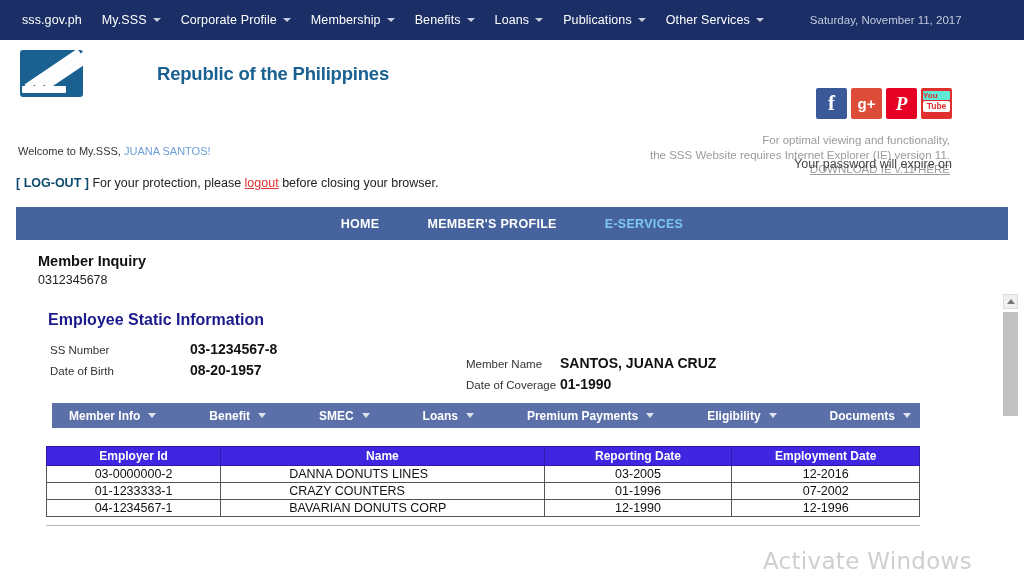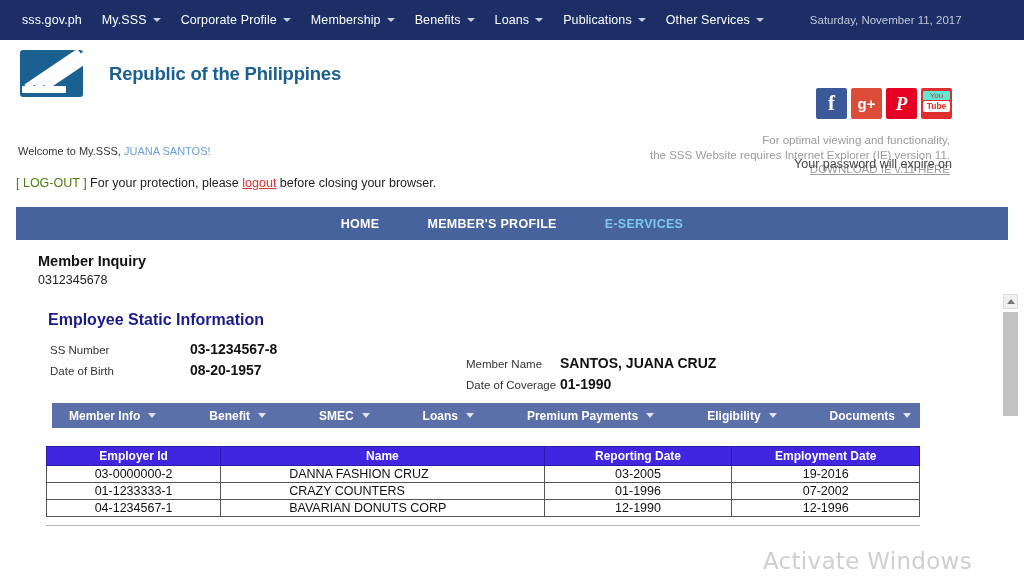--- a/index.html
+++ b/index.html
@@ -51,20 +51,21 @@
     position:relative;
     height:105px;
     background:#ffffff;
     border-bottom:0;
   }
   .logo-wrap {
     position:absolute;
     left:20px; top:10px;
     display:flex;
     align-items:center;
+    gap:48px;
   }
   .logo-mark {
     width:63px; height:47px;
     background:#1a6091;
     border-radius:3px;
     position:relative;
     overflow:hidden;
     flex:none;
   }
   .logo-mark .stripe {
@@ -107,22 +108,22 @@
     display:flex; align-items:center; justify-content:center;
     color:#fff; font-weight:bold;
     cursor:pointer;
     border-radius:2px;
   }
   .sicon.fb { background:#3b5998; font-size:21px; font-family:"Liberation Serif", serif; }
   .sicon.gp { background:#dd4b39; font-size:15px; }
   .sicon.pin{ background:#e60023; font-size:19px; font-family:"Liberation Serif", serif; font-style:italic;}
   .sicon.yt { background:#e02f2f; display:block; padding:3px 2px; }
   .yt-top {
-    background:#5eead4; color:#e02f2f; font-size:8px; text-align:center;
-    line-height:9px; font-weight:normal; border-radius:1px;
+    background:#5eead4; color:#e02f2f; font-size:8px; text-align:left;
+    line-height:9px; font-weight:bold; border-radius:1px;
   }
   .yt-bot {
     background:#fff; color:#e02f2f; font-size:8.5px; text-align:center;
     line-height:11px; font-weight:bold; margin-top:1px; border-radius:2px;
   }
 
   .ie-note {
     position:absolute;
     right:74px; top:93px;
     text-align:right;
@@ -140,21 +141,21 @@
   }
   .welcome-line {
     position:absolute; left:18px; top:0;
     font-size:11px; color:#333;
   }
   .welcome-name { color:#6c9fd6; }
   .logout-line {
     position:absolute; left:16px; top:31px;
     font-size:12.5px; color:#222;
   }
-  .logout-tag { color:#4d7c0f; font-weight:normal; }
+  .logout-tag { color:#0c4a6e; font-weight:bold; }
   .logout-link { color:#e03030; text-decoration:underline; cursor:pointer; }
   .pwd-expire {
     position:absolute; right:72px; top:12px;
     font-size:12.5px; color:#444;
   }
 
   
   .mainnav {
     background:#46639e;
     height:33px;
@@ -475,23 +476,23 @@
         <tr id="tbl-head">
             <th>Employer Id</th>
             <th>Name</th>
             <th>Reporting Date</th>
             <th>Employment Date</th>
           </tr>
       </thead>
       <tbody id="tbl-body">
           <tr>
             <td>03-0000000-2</td>
-            <td class="name">DANNA FASHION CRUZ</td>
+            <td class="name">DANNA DONUTS LINES</td>
             <td>03-2005</td>
-            <td>19-2016</td>
+            <td>12-2016</td>
           </tr>
           <tr>
             <td>01-1233333-1</td>
             <td class="name">CRAZY COUNTERS</td>
             <td>01-1996</td>
             <td>07-2002</td>
           </tr>
           <tr>
             <td>04-1234567-1</td>
             <td class="name">BAVARIAN DONUTS CORP</td>

